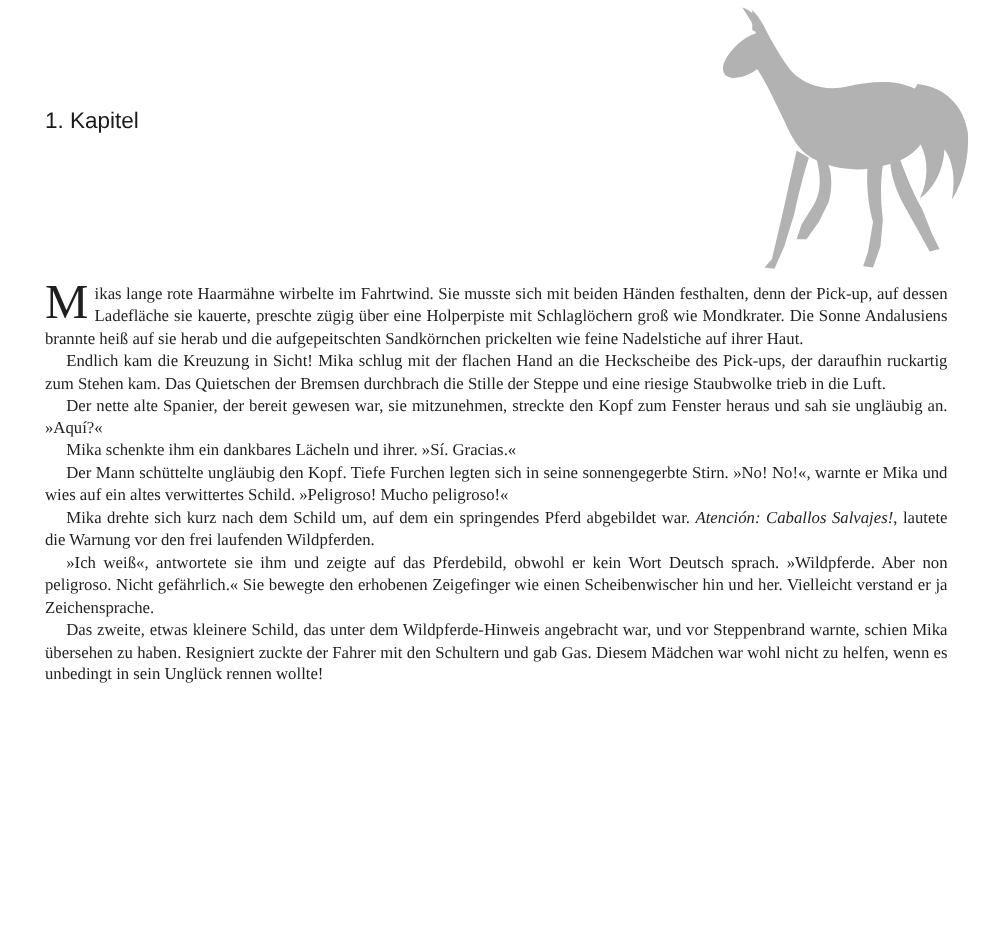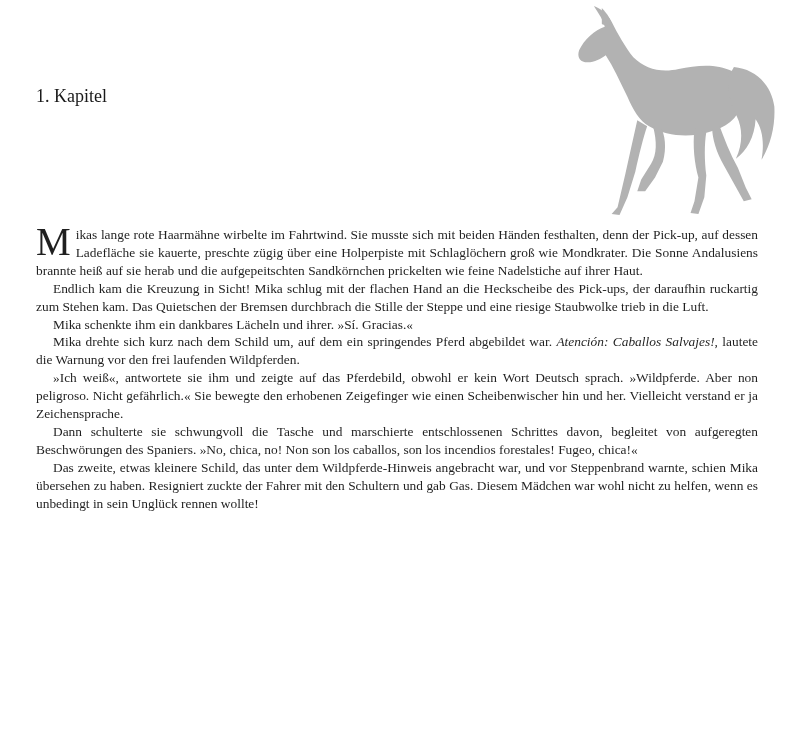--- a/index.html
+++ b/index.html
@@ -8,21 +8,21 @@
     width: 793px;
     height: 756px;
     background: #ffffff;
     overflow: hidden;
     font-family: "Liberation Serif", serif;
   }
   .chapter-title {
     position: absolute;
     left: 36px;
     top: 86px;
-    font-family: Liberation Serif, serif;
+    font-family: Liberation Sans, sans-serif;
     font-size: 18px;
     font-weight: 400;
     color: #1a1a1a;
   }
   .horse {
     position: absolute;
     left: 538px;
     top: 4px;
     width: 238px;
     height: 212px;
@@ -92,20 +92,21 @@
 
       <path d="M158,126 C156,144 158,162 162,176 L158,200 L154,212 L162,213 L168,196 L170,174 C168,158 168,142 170,130 Z"></path>
 
       <path d="M182,120 C188,136 194,152 202,166 L210,186 L216,198 L208,200 L198,182 L188,164 C180,150 176,136 176,126 Z"></path>
     </g>
   </svg>
 
   <div class="text-body">
       <p class="para first"><span class="dropcap">M</span><span>ikas lange rote Haarmähne wirbelte im Fahrtwind. Sie musste sich mit beiden Händen festhalten, denn der Pick-up, auf dessen Ladefläche sie kauerte, preschte zügig über eine Holperpiste mit Schlaglöchern groß wie Mondkrater. Die Sonne Andalusiens brannte heiß auf sie herab und die aufgepeitschten Sandkörnchen prickelten wie feine Nadelstiche auf ihrer Haut.</span></p>
       <p class="para"><span>Endlich kam die Kreuzung in Sicht! Mika schlug mit der flachen Hand an die Heckscheibe des Pick-ups, der daraufhin ruckartig zum Stehen kam. Das Quietschen der Bremsen durchbrach die Stille der Steppe und eine riesige Staubwolke trieb in die Luft.</span></p>
+      <p class="para"><span>Der nette alte Spanier, der bereit gewesen war, sie mitzunehmen, streckte den Kopf zum Fenster heraus und sah sie ungläubig an. »Aquí?«</span></p>
       <p class="para"><span>Mika schenkte ihm ein dankbares Lächeln und ihrer. »Sí. Gracias.«</span></p>
+      <p class="para"><span>Der Mann schüttelte ungläubig den Kopf. Tiefe Furchen legten sich in seine sonnengegerbte Stirn. »No! No!«, warnte er Mika und wies auf ein altes verwittertes Schild. »Peligroso! Mucho peligroso!«</span></p>
       <p class="para"><span>Mika drehte sich kurz nach dem Schild um, auf dem ein springendes Pferd abgebildet war. </span><em>Atención: Caballos Salvajes!</em><span>, lautete die Warnung vor den frei laufenden Wildpferden.</span></p>
       <p class="para"><span>»Ich weiß«, antwortete sie ihm und zeigte auf das Pferdebild, obwohl er kein Wort Deutsch sprach. »Wildpferde. Aber non peligroso. Nicht gefährlich.« Sie bewegte den erhobenen Zeigefinger wie einen Scheibenwischer hin und her. Vielleicht verstand er ja Zeichensprache.</span></p>
-      <p class="para"><span>Dann schulterte sie schwungvoll die Tasche und marschierte entschlossenen Schrittes davon, begleitet von aufgeregten Beschwörungen des Spaniers. »No, chica, no! Non son los caballos, son los incendios forestales! Fugeo, chica!«</span></p>
       <p class="para"><span>Das zweite, etwas kleinere Schild, das unter dem Wildpferde-Hinweis angebracht war, und vor Steppenbrand warnte, schien Mika übersehen zu haben. Resigniert zuckte der Fahrer mit den Schultern und gab Gas. Diesem Mädchen war wohl nicht zu helfen, wenn es unbedingt in sein Unglück rennen wollte!</span></p>
     </div>
 
 </div>
 
 </body></html>

